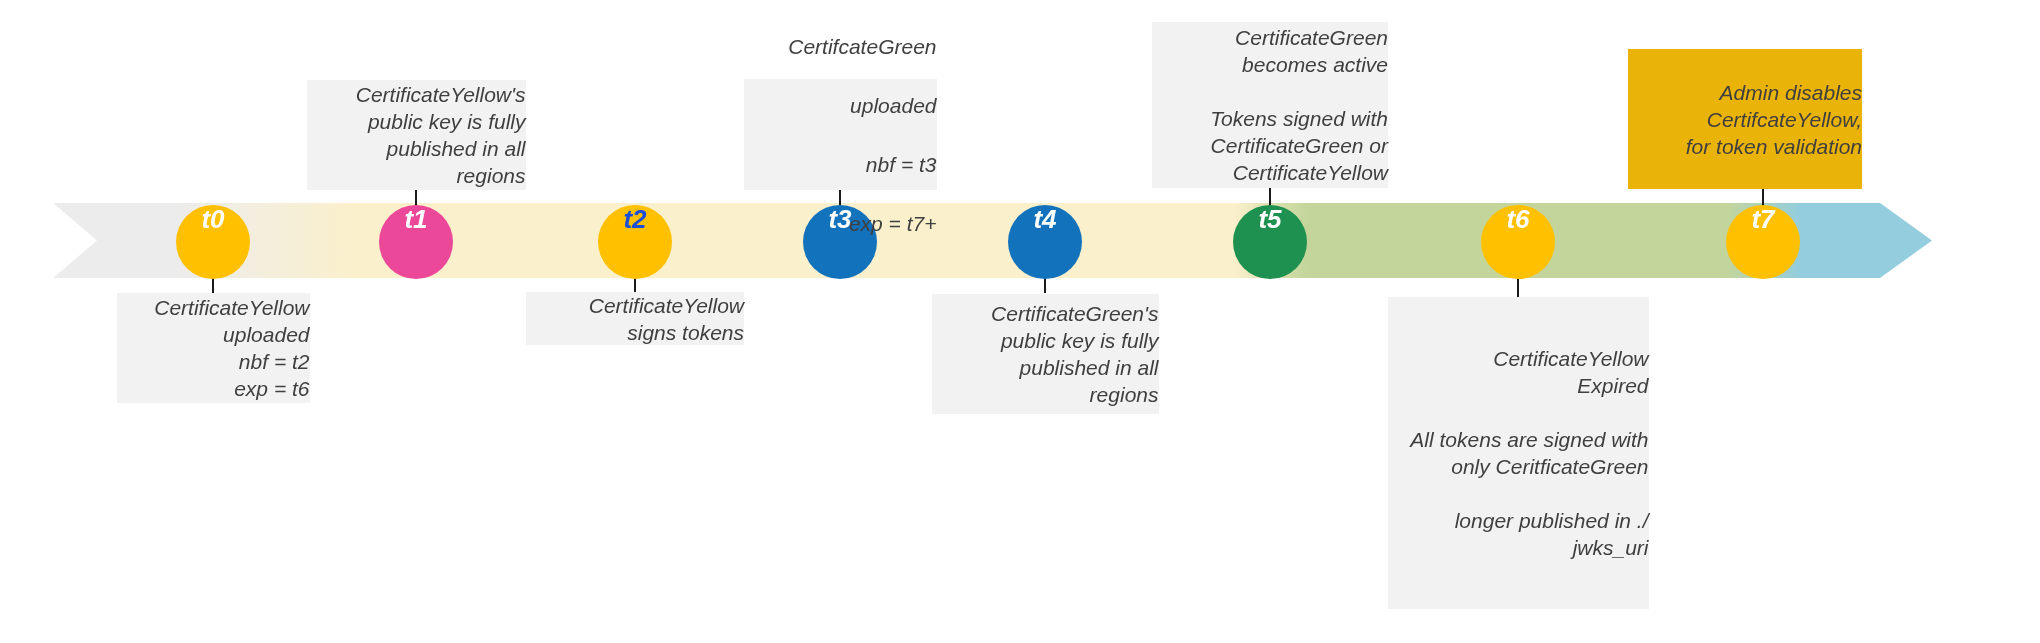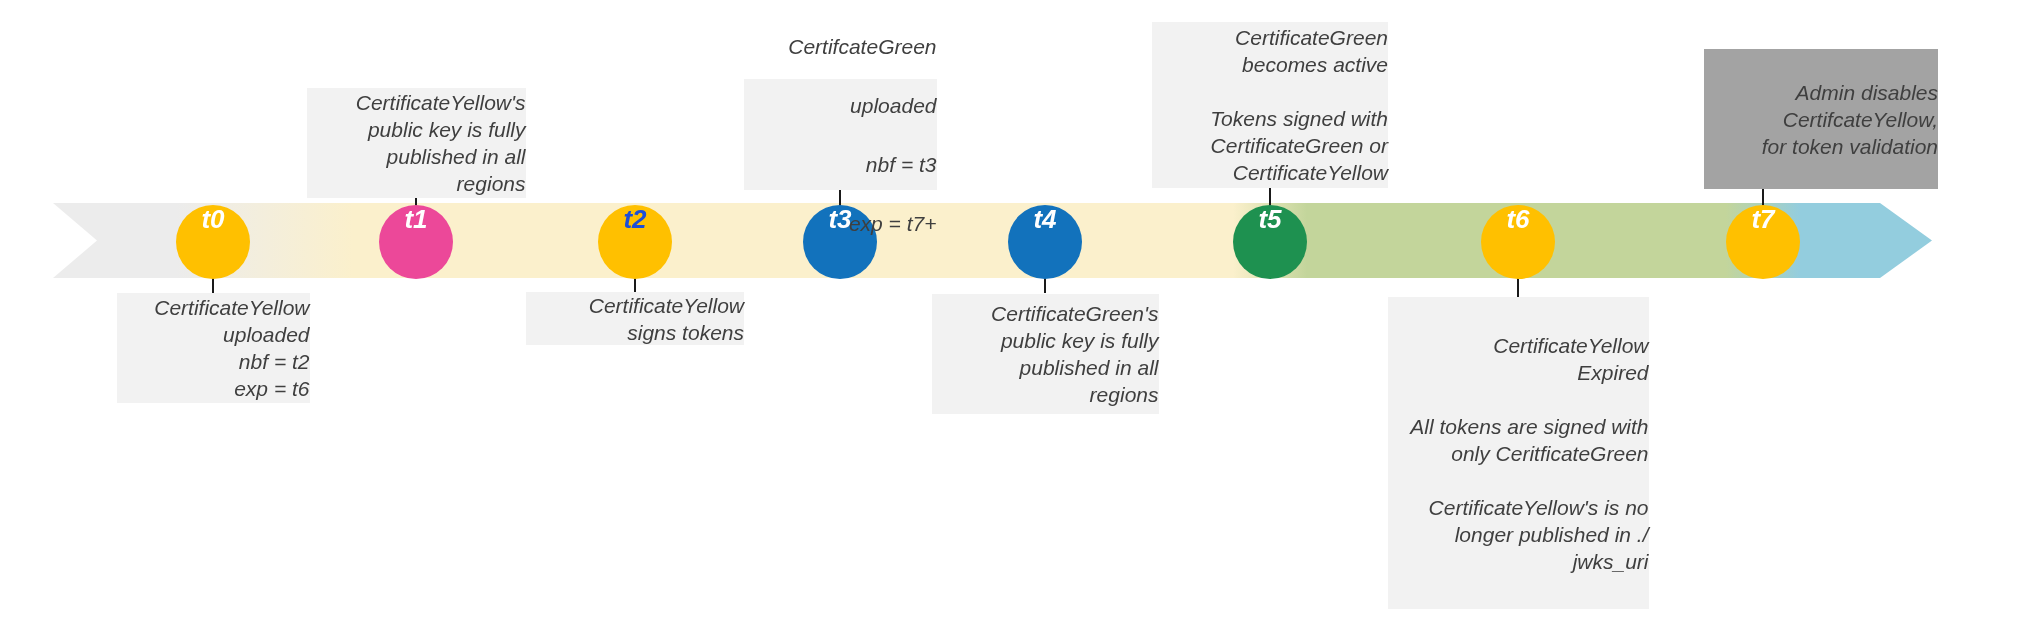--- a/index.html
+++ b/index.html
@@ -62,21 +62,21 @@
       <div class="callout" style="left: 116.5px; top: 293px; width: 193px; height: 110px; background: rgb(242, 242, 242); color: rgb(63, 63, 63);">
         <div class="line">CertificateYellow</div>
         <div class="line">uploaded</div>
         <div class="line">nbf = t2</div>
         <div class="line">exp = t6</div>
       </div>
       <div class="connector" style="left: 415px; background: rgb(26, 26, 26); top: 190px; height: 16px;"></div>
       <div class="marker" style="left: 379px; background: #ec4899;">
         <span class="marker-label" style="color: rgb(255, 255, 255);">t1</span>
       </div>
-      <div class="callout" style="left: 306.5px; top: 88px; width: 219px; height: 110px; background: rgb(242, 242, 242); color: rgb(63, 63, 63);">
+      <div class="callout" style="left: 306.5px; top: 80px; width: 219px; height: 110px; background: rgb(242, 242, 242); color: rgb(63, 63, 63);">
         <div class="line">CertificateYellow's</div>
         <div class="line">public key is fully</div>
         <div class="line">published in all</div>
         <div class="line">regions</div>
       </div>
       <div class="connector" style="left: 634px; background: rgb(26, 26, 26); top: 278px; height: 14px;"></div>
       <div class="marker" style="left: 598px; background: rgb(255, 192, 0);">
         <span class="marker-label" style="color: #1d4ed8;">t2</span>
       </div>
       <div class="callout" style="left: 526px; top: 292px; width: 218px; height: 53px; background: rgb(242, 242, 242); color: rgb(63, 63, 63);">
@@ -119,27 +119,26 @@
       <div class="marker" style="left: 1481px; background: rgb(255, 192, 0);">
         <span class="marker-label" style="color: rgb(255, 255, 255);">t6</span>
       </div>
       <div class="callout" style="left: 1387.5px; top: 297px; width: 261px; height: 312px; background: rgb(242, 242, 242); color: rgb(63, 63, 63);">
         <div class="line">CertificateYellow</div>
         <div class="line">Expired</div>
         <div class="line"></div>
         <div class="line">All tokens are signed with</div>
         <div class="line">only CeritficateGreen</div>
         <div class="line"></div>
-        <div class="line">CertificateYellow's is no</div>
         <div class="line">longer published in ./</div>
         <div class="line">jwks_uri</div>
       </div>
       <div class="connector" style="left: 1762px; background: rgb(26, 26, 26); top: 189px; height: 17px;"></div>
       <div class="marker" style="left: 1726px; background: rgb(255, 192, 0);">
         <span class="marker-label" style="color: rgb(255, 255, 255);">t7</span>
       </div>
-      <div class="callout" style="left: 1704px; top: 49px; width: 234px; height: 140px; background: #a3a3a3; color: rgb(63, 63, 63);">
+      <div class="callout" style="left: 1628px; top: 49px; width: 234px; height: 140px; background: #eab308; color: rgb(63, 63, 63);">
         <div class="line">Admin disables</div>
         <div class="line">CertifcateYellow,</div>
         <div class="line">for token validation</div>
       </div>
     </div>
 </div>
 
 </body></html>

